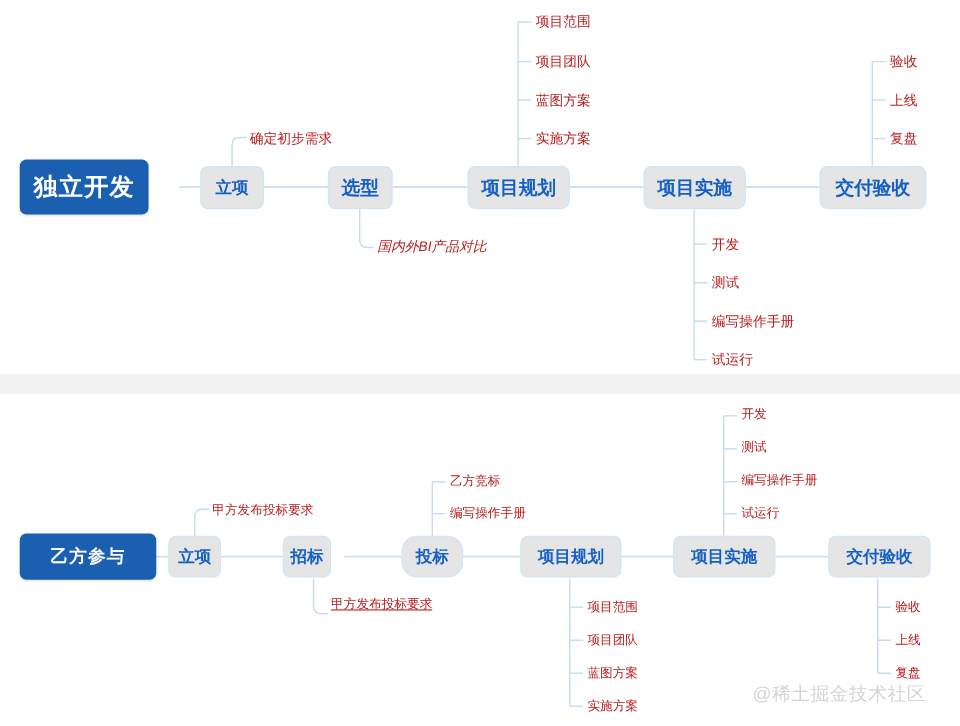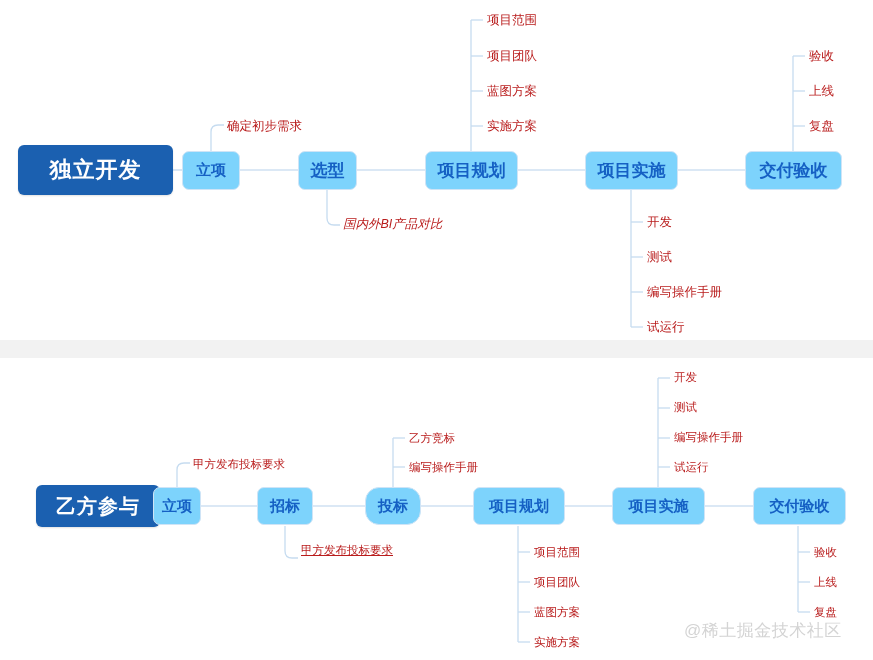--- a/index.html
+++ b/index.html
@@ -34,21 +34,21 @@
     font-weight:bold;
     letter-spacing:1px;
     display:flex;align-items:center;justify-content:center;
     box-shadow:0 1px 2px rgba(0,0,0,.12);
     box-sizing:border-box;
   }
 
   
   .node{
     position:absolute;
-    background:#7dd3fc;
+    background:#e5e5e5;
     border:1px solid #cfe4f6;
     border-radius:7px;
     color:#1560c4;
     font-weight:bold;
     display:flex;align-items:center;justify-content:center;
     box-sizing:border-box;
     white-space:nowrap;
   }
   .node.big{font-size:17px;}
   .node.sm{font-size:15px;}
@@ -136,21 +136,21 @@
     <path class="wire-stub" d="M658,408 L670,408"></path>
     <path class="wire-stub" d="M658,438 L670,438"></path>
     <path class="wire-stub" d="M658,467 L670,467"></path>
 
     <path class="wire" d="M798,526 L798,612"></path>
     <path class="wire-stub" d="M798,552 L810,552"></path>
     <path class="wire-stub" d="M798,582 L810,582"></path>
     <path class="wire-stub" d="M798,612 L810,612"></path>
   </svg>
 
-  <div class="root-node" style="left:18px;top:145px;width:155px;height:50px;text-align:center;">
+  <div class="root-node" style="left:18px;top:145px;width:117px;height:50px;text-align:center;">
     <span>独立开发</span>
   </div>
 
   <div class="node sm" style="left:182px;top:151px;width:58px;height:39px;">
     <span>立项</span>
   </div>
 
   <div class="node big" style="left:298px;top:151px;width:59px;height:39px;justify-content:center;">
     <span>选型</span>
   </div>
@@ -178,29 +178,29 @@
 
   <div class="leaf l13" style="left:647px;top:216px;">开发</div>
   <div class="leaf l13" style="left:647px;top:251px;">测试</div>
   <div class="leaf l13" style="left:647px;top:286px;">编写操作手册</div>
   <div class="leaf l13" style="left:647px;top:321px;">试运行</div>
 
   <div class="leaf l13" style="left:809px;top:50px;">验收</div>
   <div class="leaf l13" style="left:809px;top:85px;">上线</div>
   <div class="leaf l13" style="left:809px;top:120px;">复盘</div>
 
-  <div class="root-node" style="left:18px;top:485px;width:124px;height:42px;font-size:20px;margin-left:18px;">
+  <div class="root-node" style="left:18px;top:485px;width:124px;height:42px;font-size:16px;">
     <span>乙方参与</span>
   </div>
 
   <div class="node sm" style="left:153px;top:487px;width:48px;height:38px;">
     <span>立项</span>
   </div>
 
-  <div class="node sm" style="left:257px;top:487px;width:56px;height:38px;">
+  <div class="node sm" style="left:257px;top:487px;width:44px;height:38px;">
     <span>招标</span>
   </div>
 
   <div class="node sm" style="left:365px;top:487px;width:56px;height:38px;border-radius:14px;">
     <span>投标</span>
   </div>
 
   <div class="node sm" style="left:473px;top:487px;width:92px;height:38px;">
     <span>项目规划</span>
   </div>

